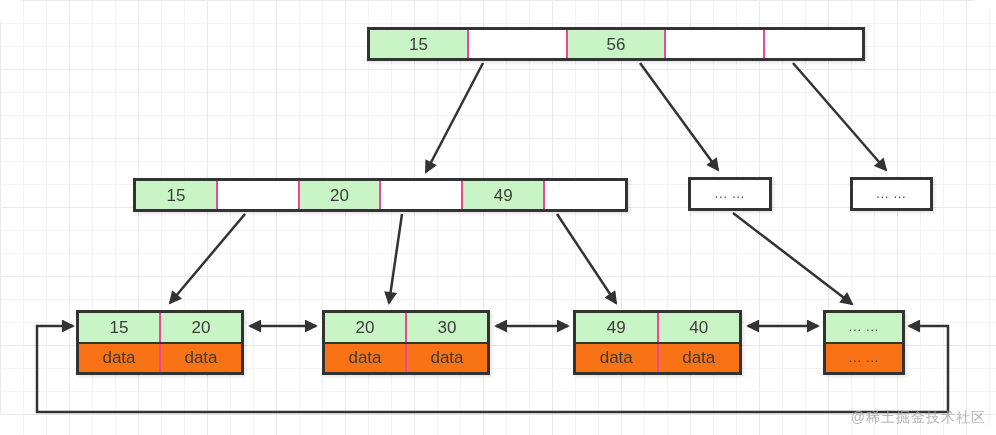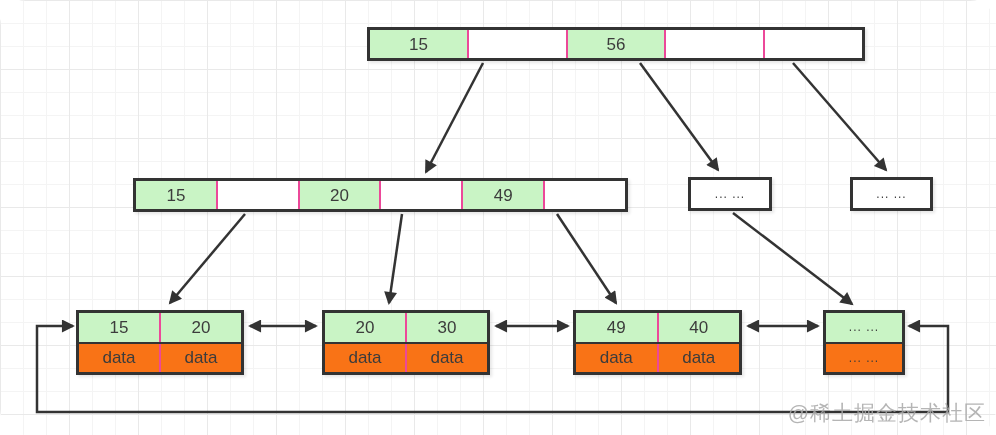--- a/index.html
+++ b/index.html
@@ -44,21 +44,21 @@
   .cell:first-child{border-left:none;}
   .key{background:#c9f4c5;}
   .ptr{background:#ffffff;}
   .data{background:#f97316;}
   .leaf{flex-direction:column;}
   .leaf-row{display:flex;flex:1;}
   .leaf-row.top{border-bottom:2.5px solid #333;box-sizing:border-box;}
   .dots{font-size:12px;letter-spacing:1px;color:#3c3c3c;}
   .watermark{
     position:absolute;right:10px;bottom:8px;z-index:5;
-    font-size:21px;color:rgba(168,168,168,0.85);
+    font-size:14px;color:rgba(168,168,168,0.85);
     letter-spacing:1px;
     user-select:none;
   }
 </style>
 </head>
 <body>
 
 <div class="canvas">
 
   <svg class="arrow-layer" width="996" height="435" viewBox="0 0 996 435">

